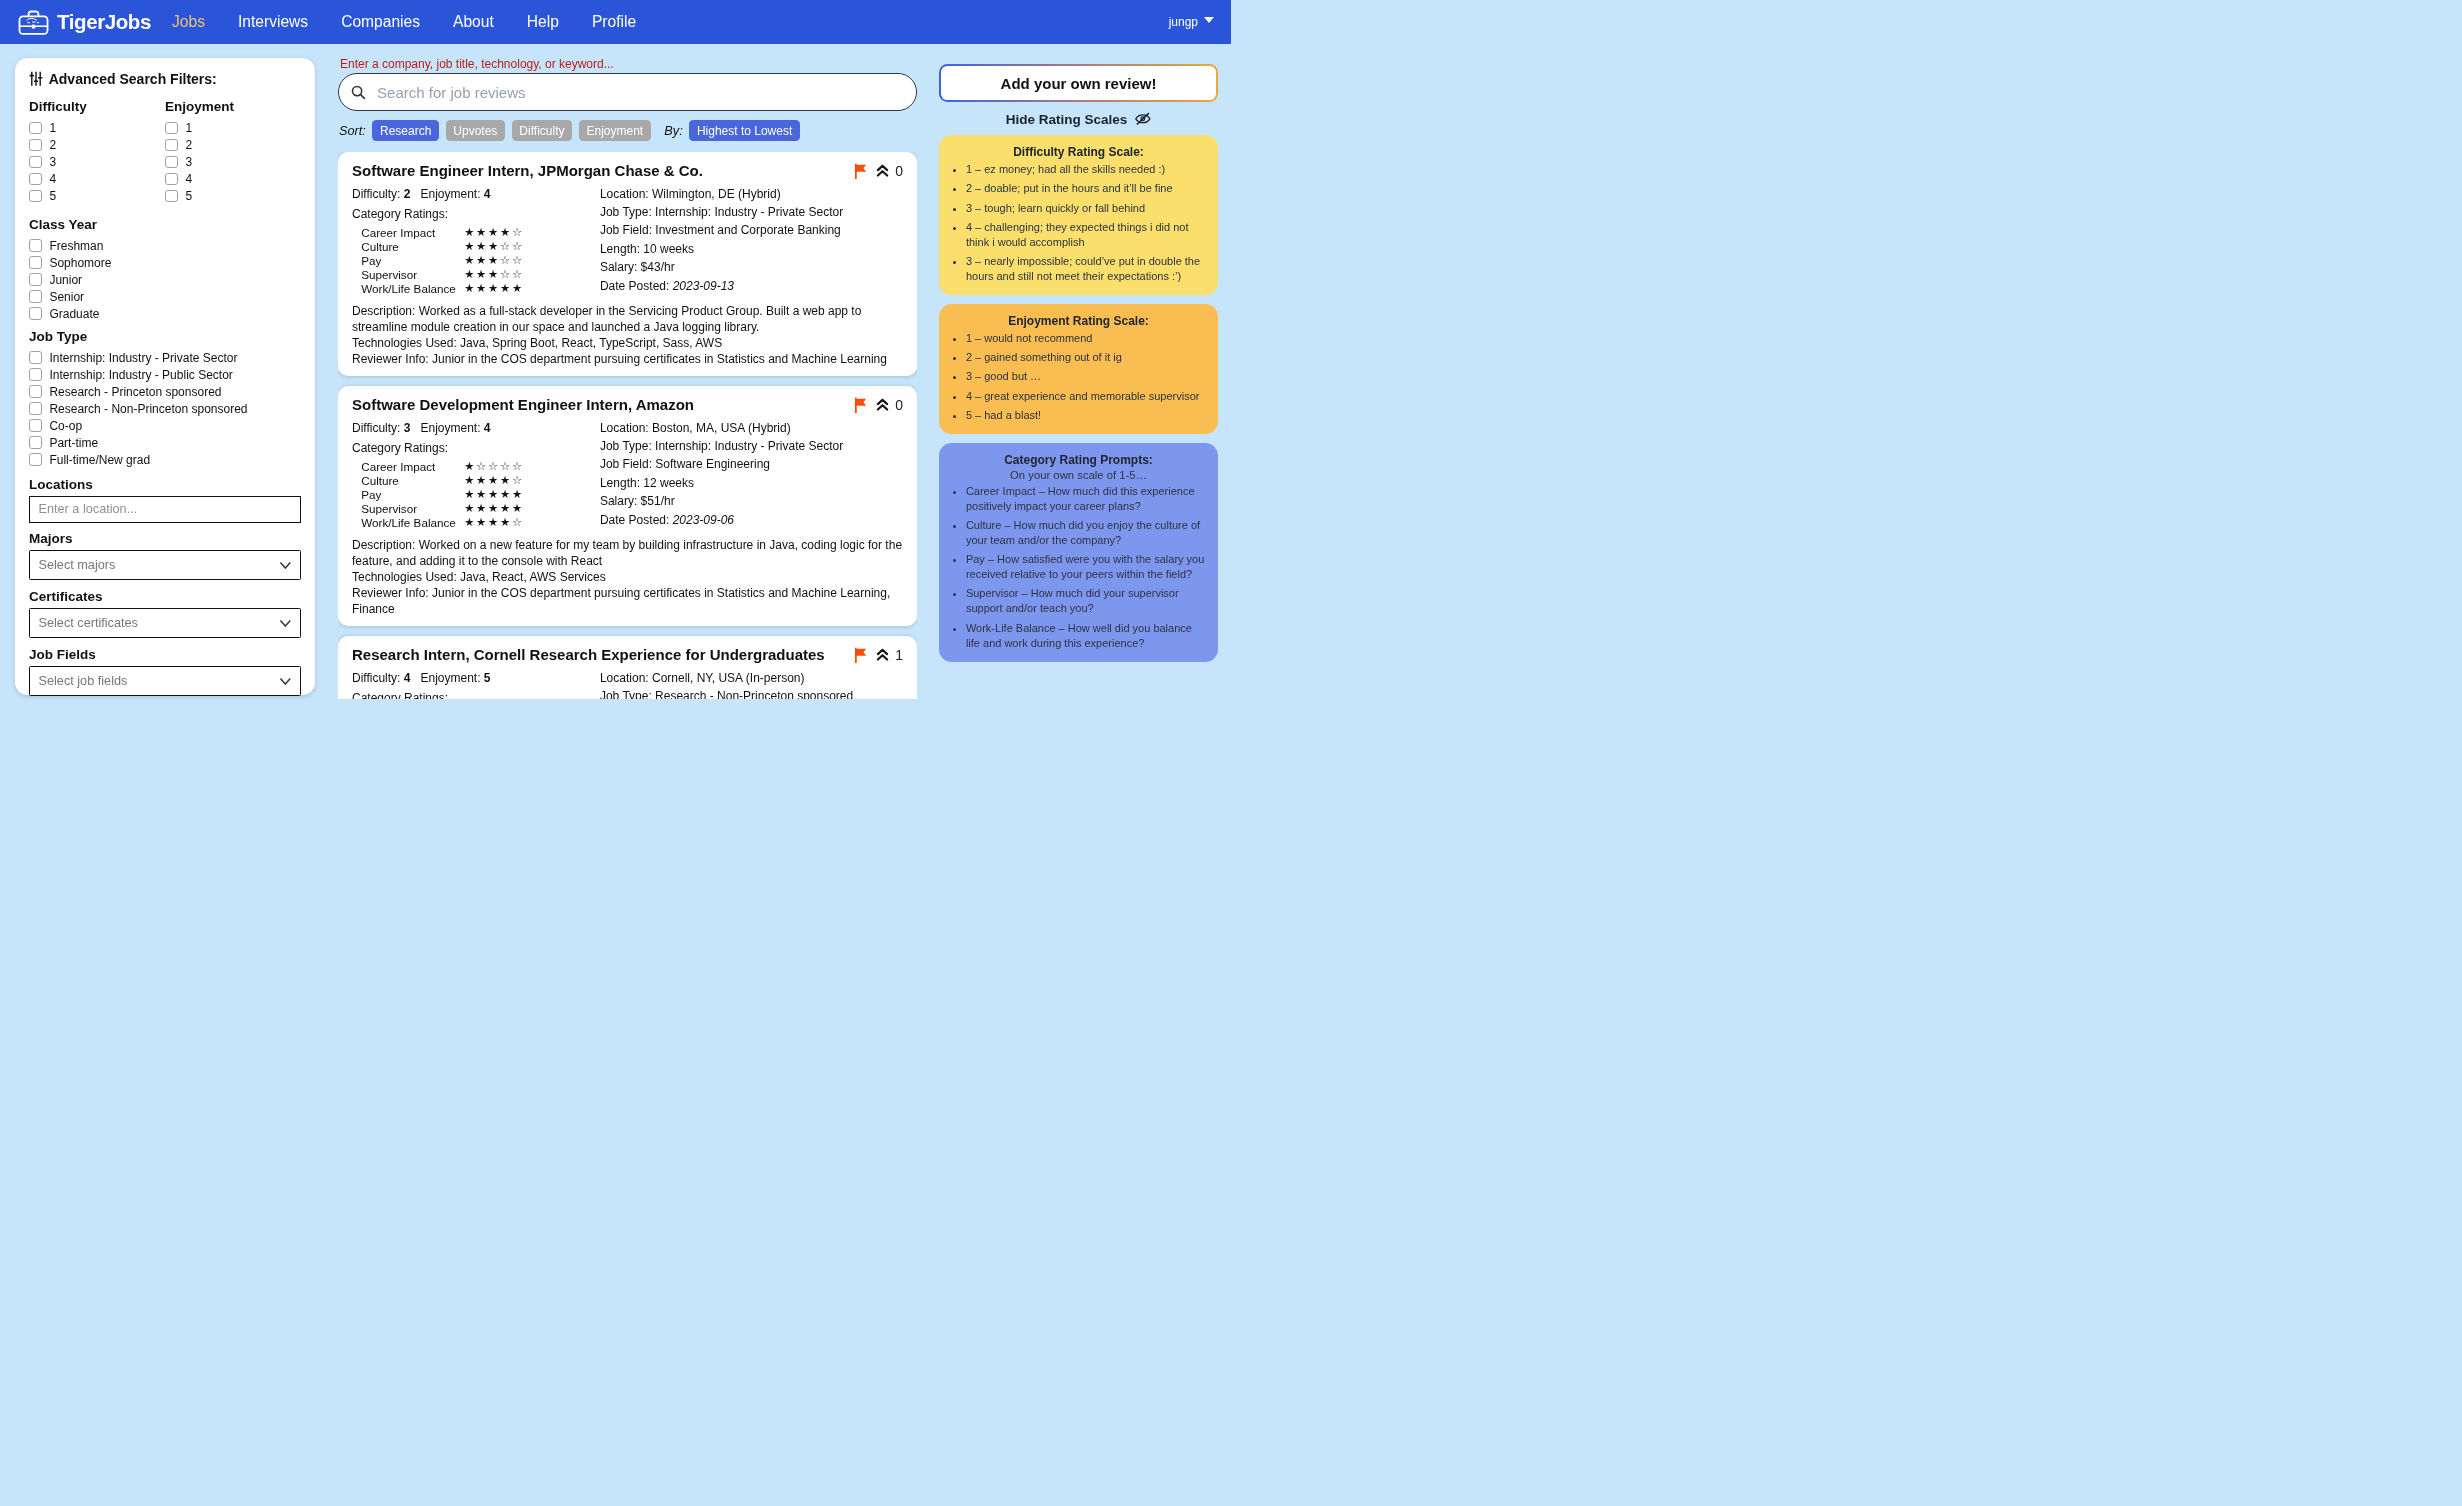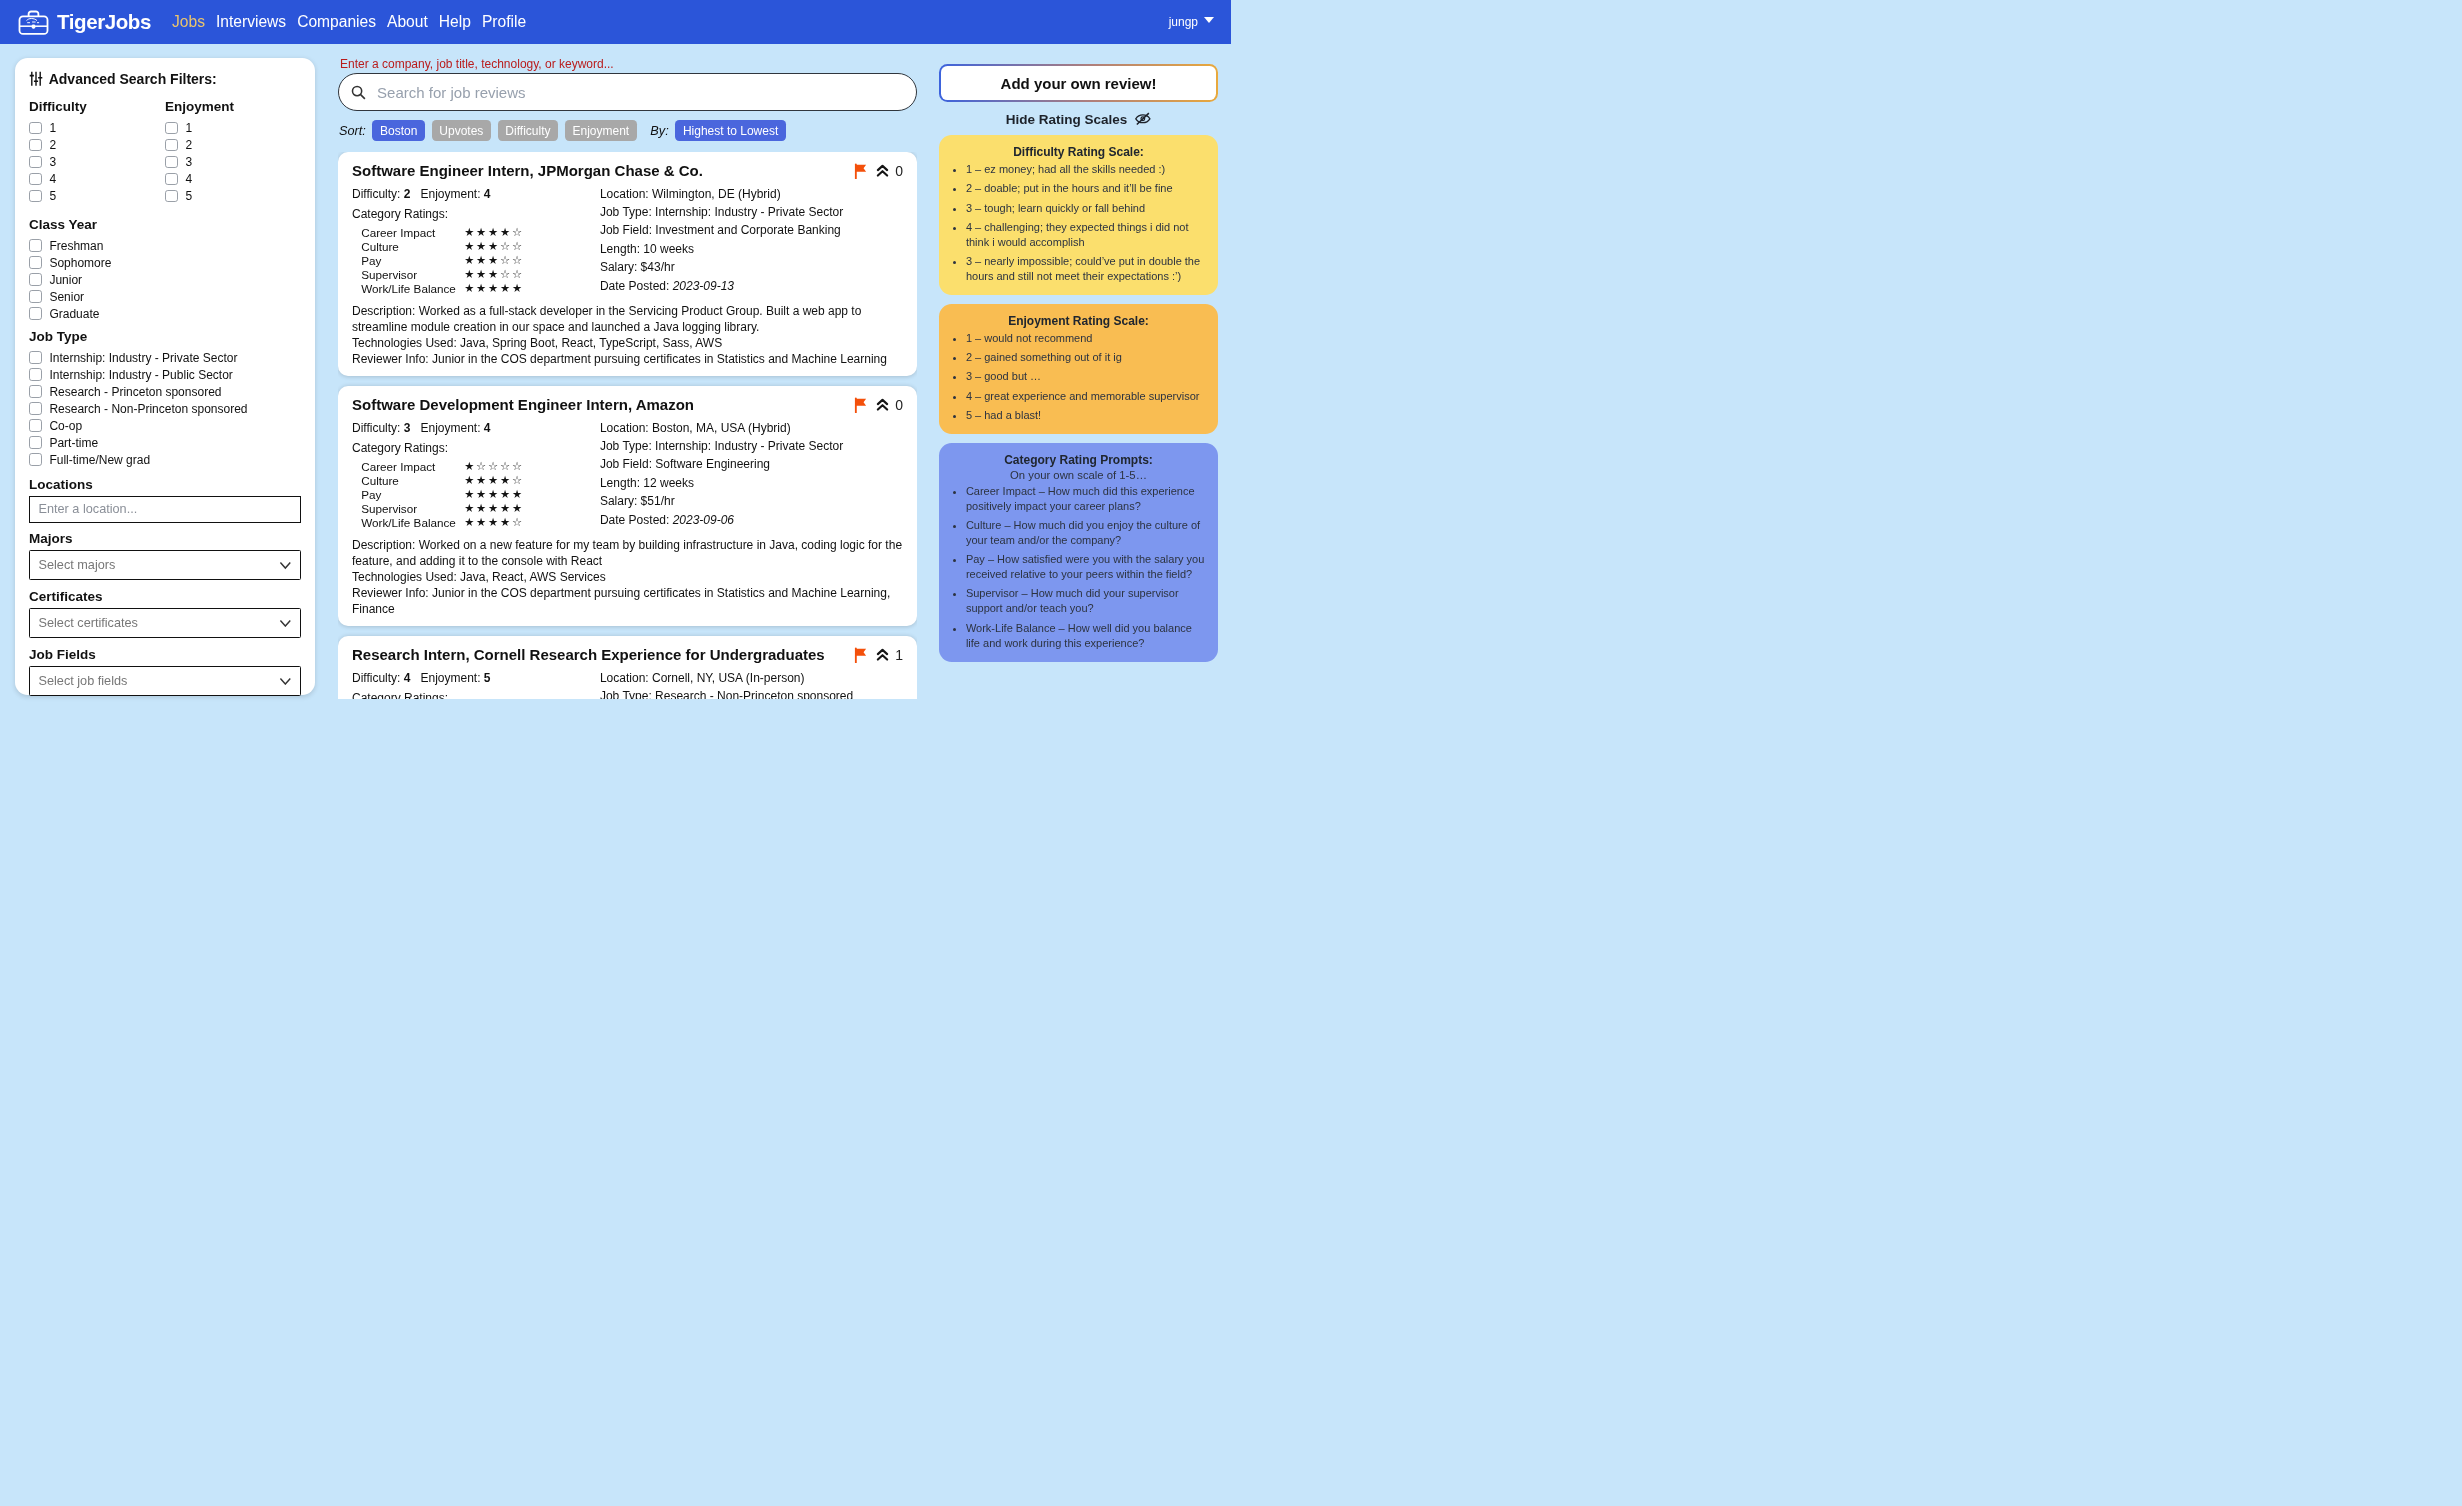--- a/index.html
+++ b/index.html
@@ -5,21 +5,21 @@
   html,body{margin:0;padding:0;}
   body{
     width:1231px;height:753px;position:relative;overflow:hidden;
     background:#c7e5fa;color:#111;
     font-family:"Liberation Sans", sans-serif;
   }
   
   .navbar{position:absolute;left:0;top:0;right:0;height:44px;background:#2b55d9;
     display:flex;align-items:center;padding:0 17px;box-sizing:border-box;}
   .brand{display:flex;align-items:center;gap:7px;color:#fff;font-weight:bold;font-size:20.5px;letter-spacing:-0.4px;}
-  .navlinks{display:flex;gap:11px;margin-left:21px;}
+  .navlinks{display:flex;gap:33px;margin-left:21px;}
   .navlink{color:#fff;font-size:15.6px;cursor:pointer;}
   .navlink.active{color:#eac56d;}
   .user{margin-left:auto;color:#fff;font-size:12px;display:flex;align-items:flex-start;gap:6px;cursor:pointer;}
   .caret{width:0;height:0;border-left:5.7px solid transparent;border-right:5.7px solid transparent;border-top:6.4px solid #fff;margin-top:2.1px;}
   
   .sidebar{position:absolute;left:15px;top:58px;width:300px;height:637px;background:#fff;
     border-radius:12.7px;padding:12.7px 14px;box-sizing:border-box;box-shadow:0 1.4px 5.7px rgba(0,0,0,.14);}
   .f-title{font-size:14px;font-weight:bold;display:flex;align-items:center;gap:5.7px;}
   .grid2{display:grid;grid-template-columns:1fr 1fr;margin-top:5.7px;}
   .fgroup h4{font-size:13.5px;margin:7px 0 5px;}
@@ -269,21 +269,21 @@
       <circle cx="10" cy="10" r="6.5"></circle>
         <path d="M15 15l6 6"></path>
     </svg>
   </span>
   <input placeholder="Search for job reviews" style="">
 </div>
 
 <div class="sortrow">
   <span class="slabel">Sort:</span>
   <span id="sortbtns" style="display:flex;gap:6.4px;">
-      <button class="sbtn active">Boston</button>
+      <button class="sbtn active">Research</button>
       <button class="sbtn">Upvotes</button>
       <button class="sbtn">Difficulty</button>
       <button class="sbtn">Enjoyment</button>
     </span>
   <span class="slabel by">By:</span>
   <button class="sbtn active">Highest to Lowest</button>
 </div>
 
 <div class="cards" id="cards">
     <article class="card">

